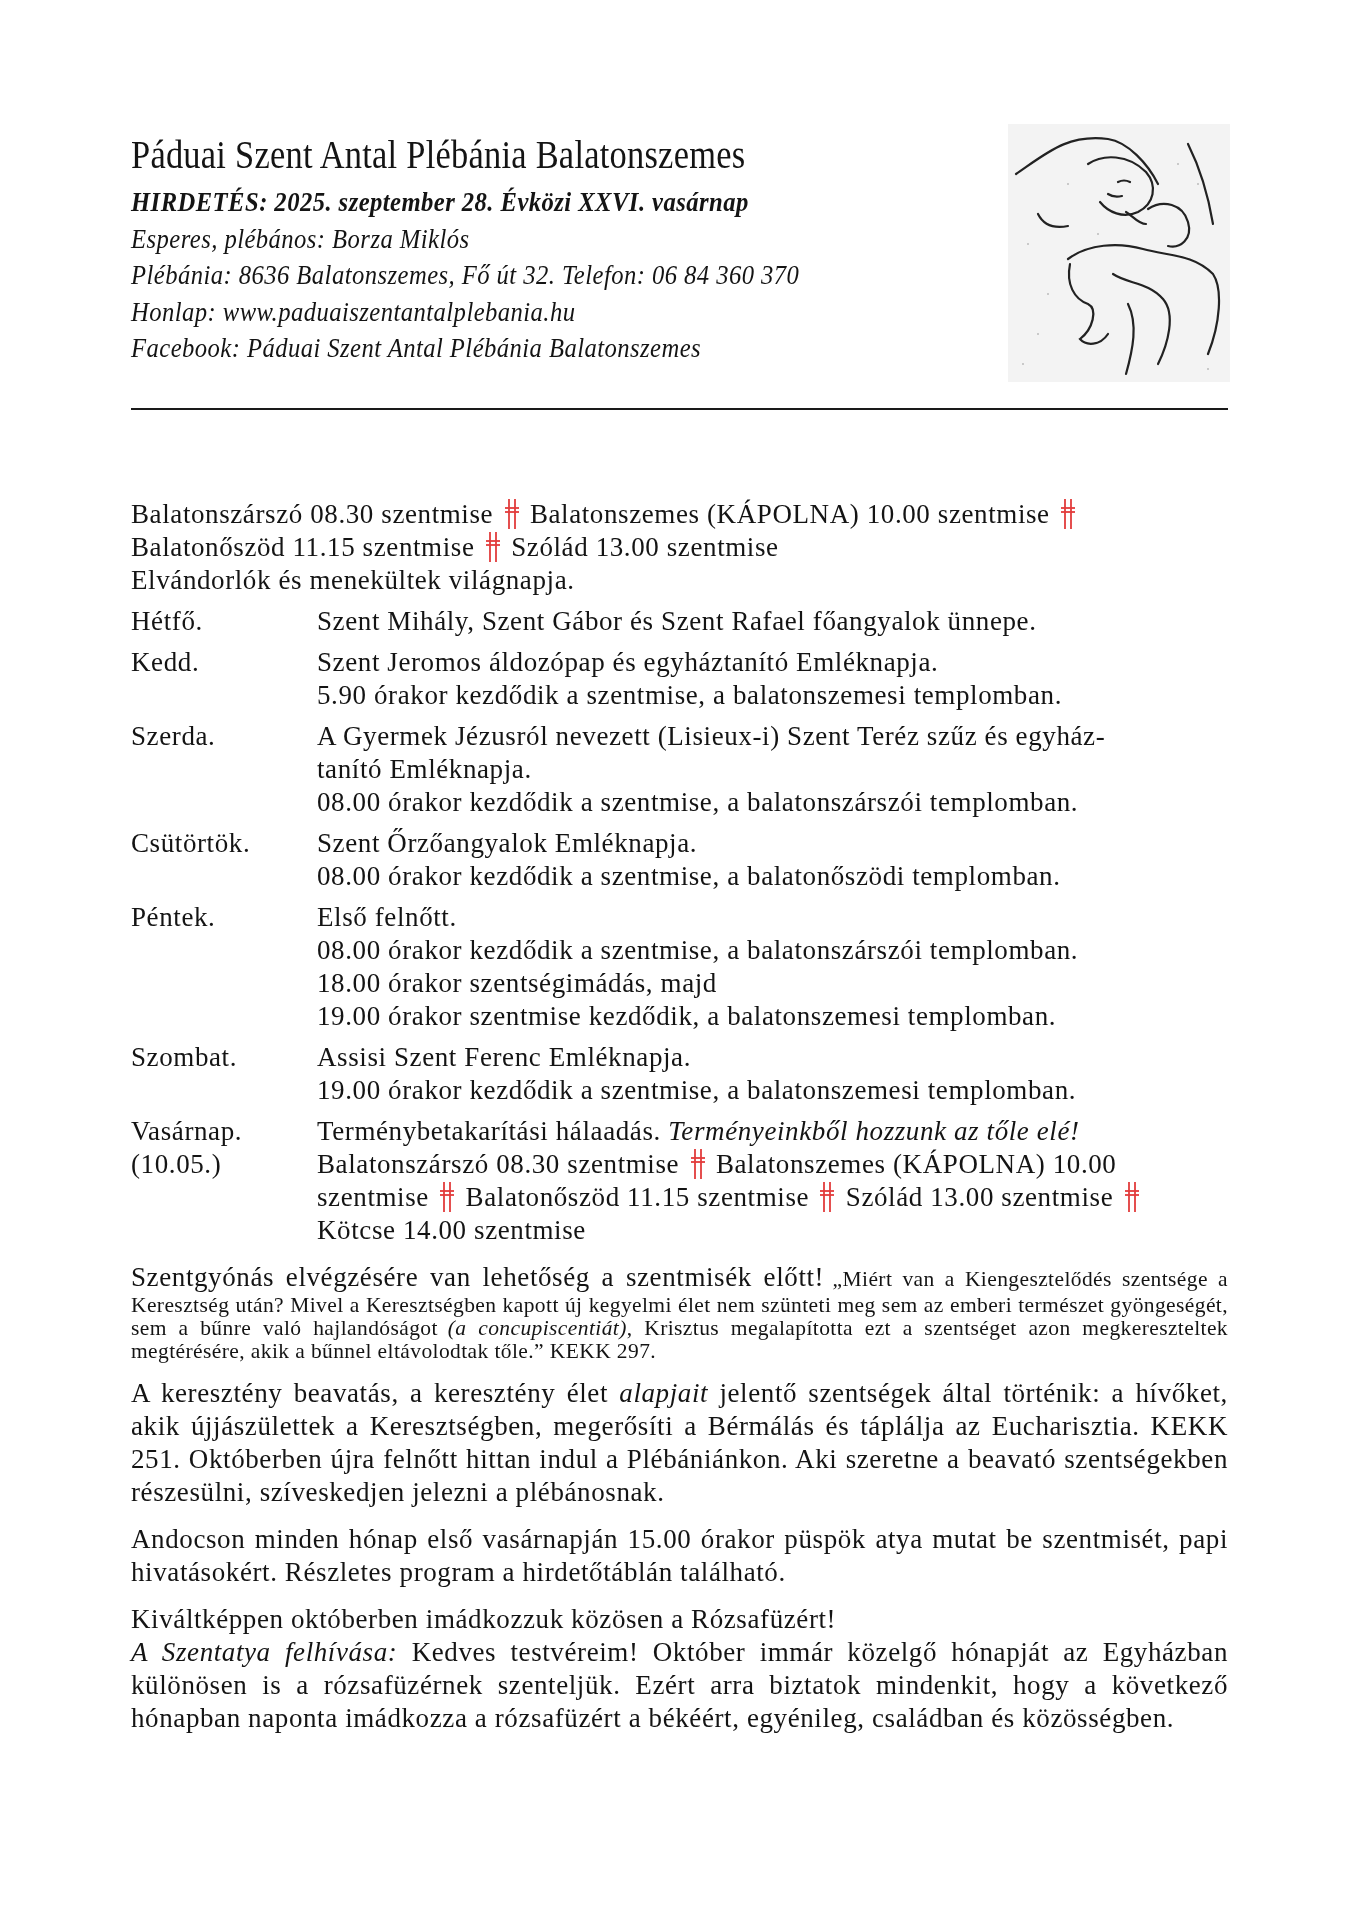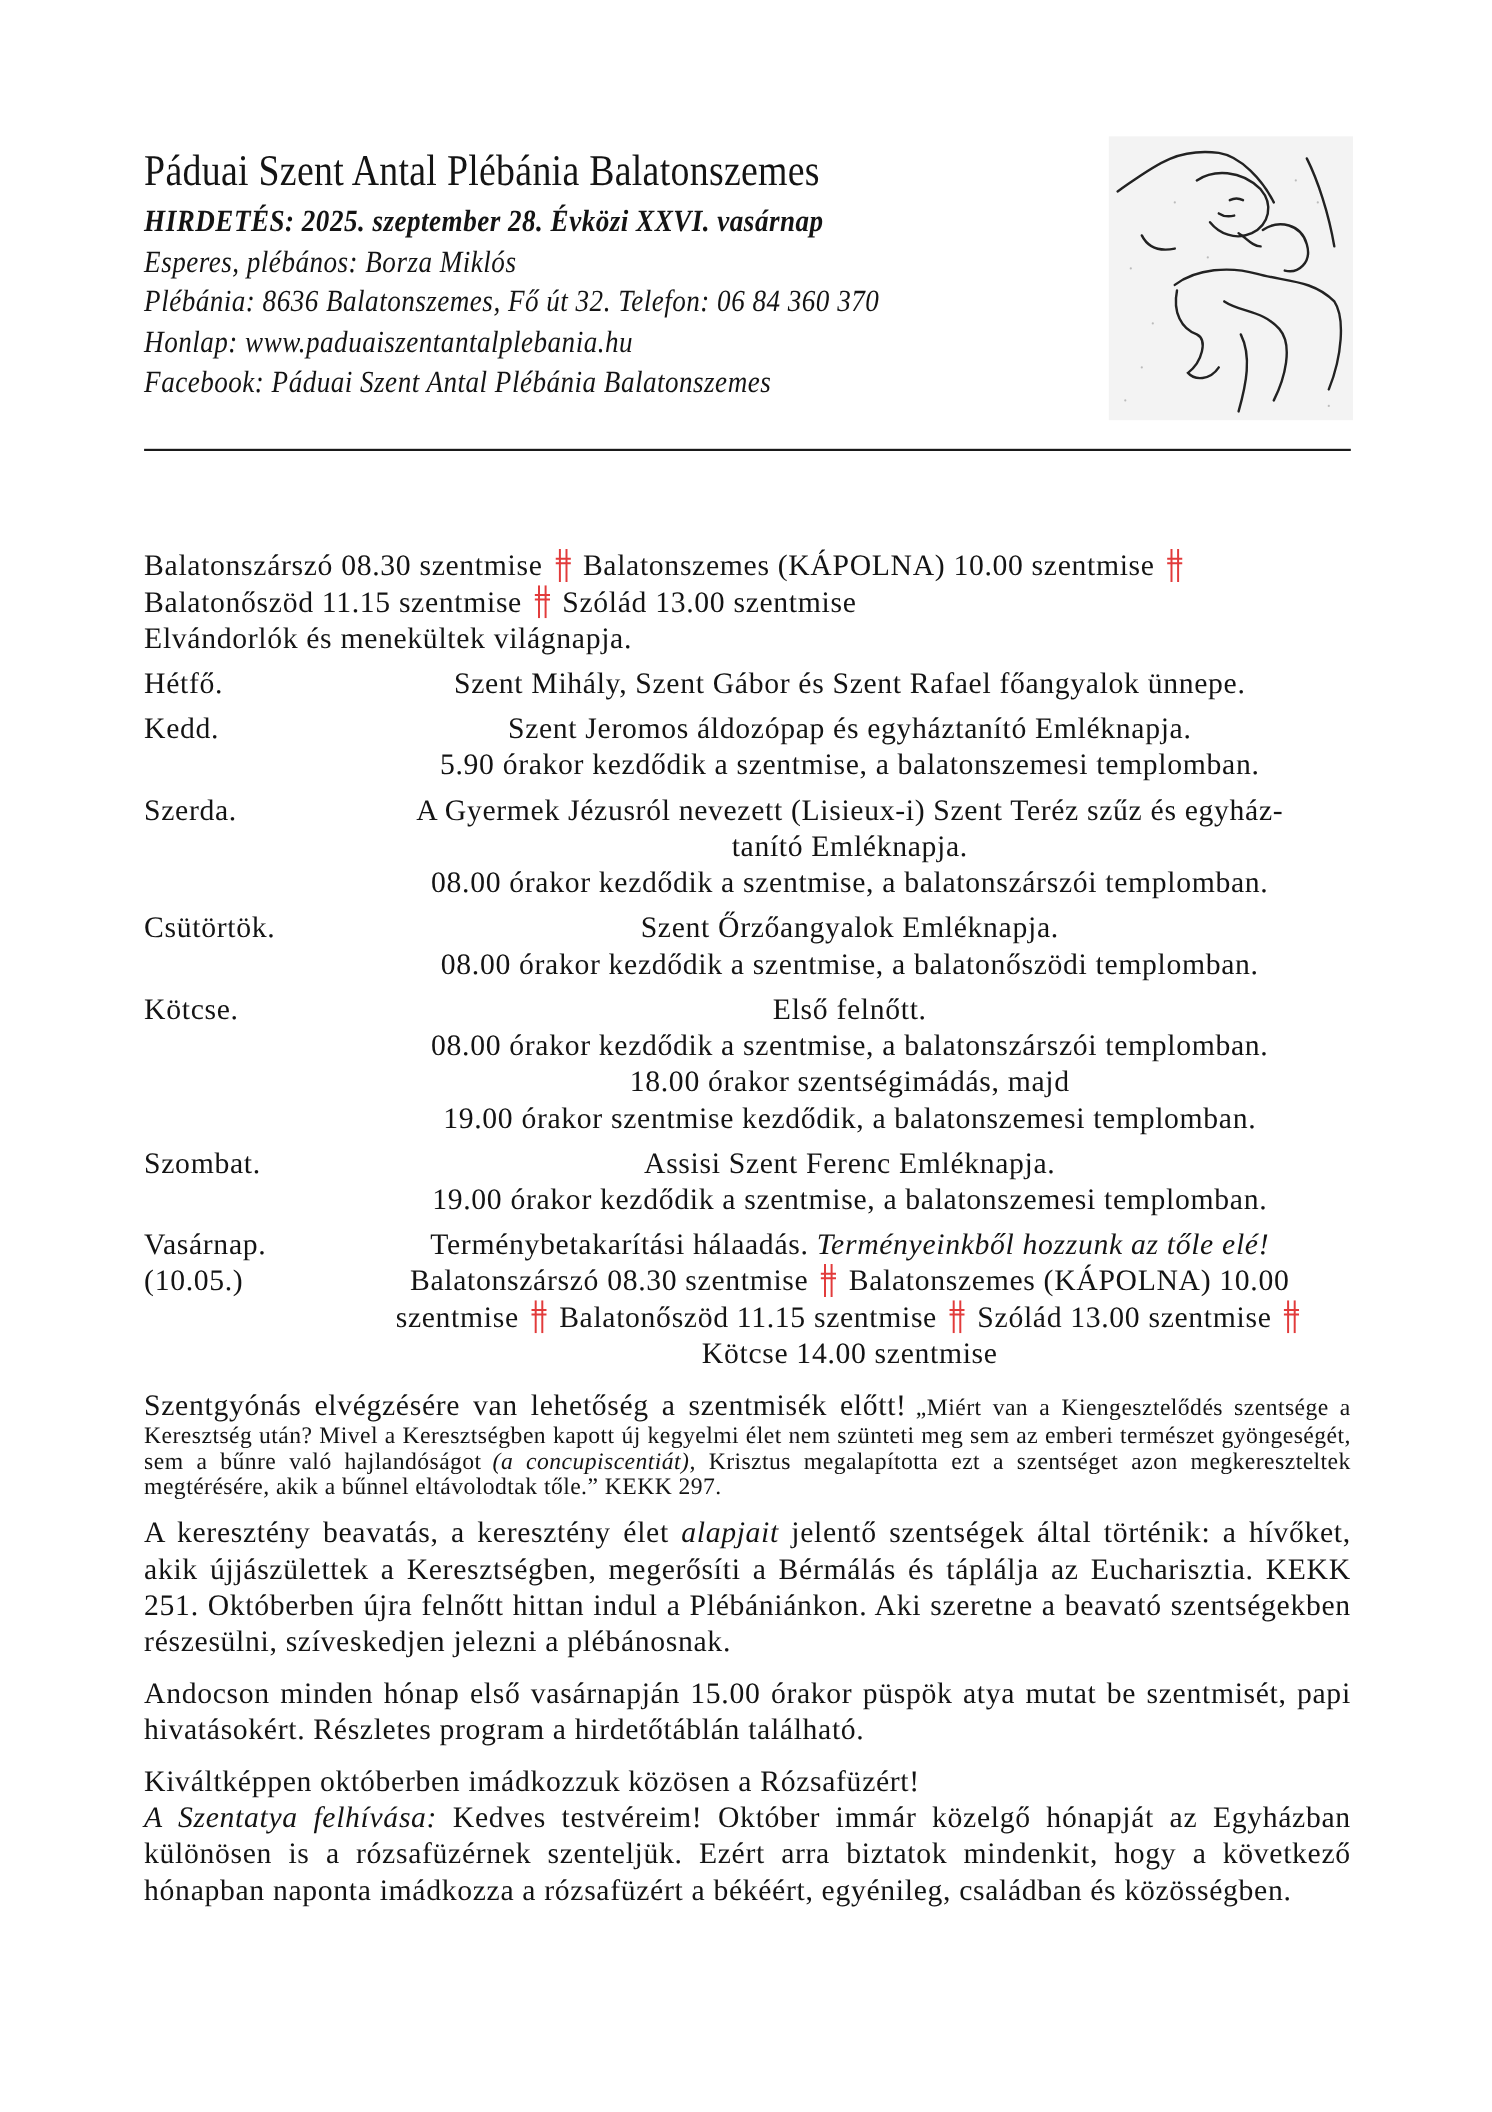--- a/index.html
+++ b/index.html
@@ -26,21 +26,21 @@
     }
     .rule { position: absolute; left: 0; top: 408px; width: 1097px; height: 2px; background: #1a1a1a; }
 
     
     .body { position: absolute; left: 0; top: 450px; width: 1097px; margin-top: 48px; }
     .t { font-size: 27px; line-height: 33px; letter-spacing: 0.6px; }
     .cross { display: inline-block; width: 14px; height: 30px; vertical-align: -6px; margin: 0 4px; }
     .cross svg { display: block; }
     .row { display: flex; margin-top: 8px; }
     .row .day { width: 186px; flex: none; }
-    .row .desc { flex: 1; text-align: center; }
+    .row .desc { flex: 1; }
     .small { font-size: 21.5px; line-height: 23px; letter-spacing: 0.4px; }
     .para { margin-top: 14px; text-align: justify; }
     .ital { font-style: italic; }
     .just { text-align: justify; text-align-last: left; }
   </style>
 </head>
 <body>
 
 <div class="page">
 
@@ -146,21 +146,21 @@
 
     <div class="row t">
       <div class="day">Csütörtök.</div>
       <div class="desc">
         <div>Szent Őrzőangyalok Emléknapja.</div>
         <div>08.00 órakor kezdődik a szentmise, a balatonőszödi templomban.</div>
       </div>
     </div>
 
     <div class="row t">
-      <div class="day">Kötcse.</div>
+      <div class="day">Péntek.</div>
       <div class="desc">
         <div>Első felnőtt.</div>
         <div>08.00 órakor kezdődik a szentmise, a balatonszárszói templomban.</div>
         <div>18.00 órakor szentségimádás, majd</div>
         <div>19.00 órakor szentmise kezdődik, a balatonszemesi templomban.</div>
       </div>
     </div>
 
     <div class="row t">
       <div class="day">Szombat.</div>

